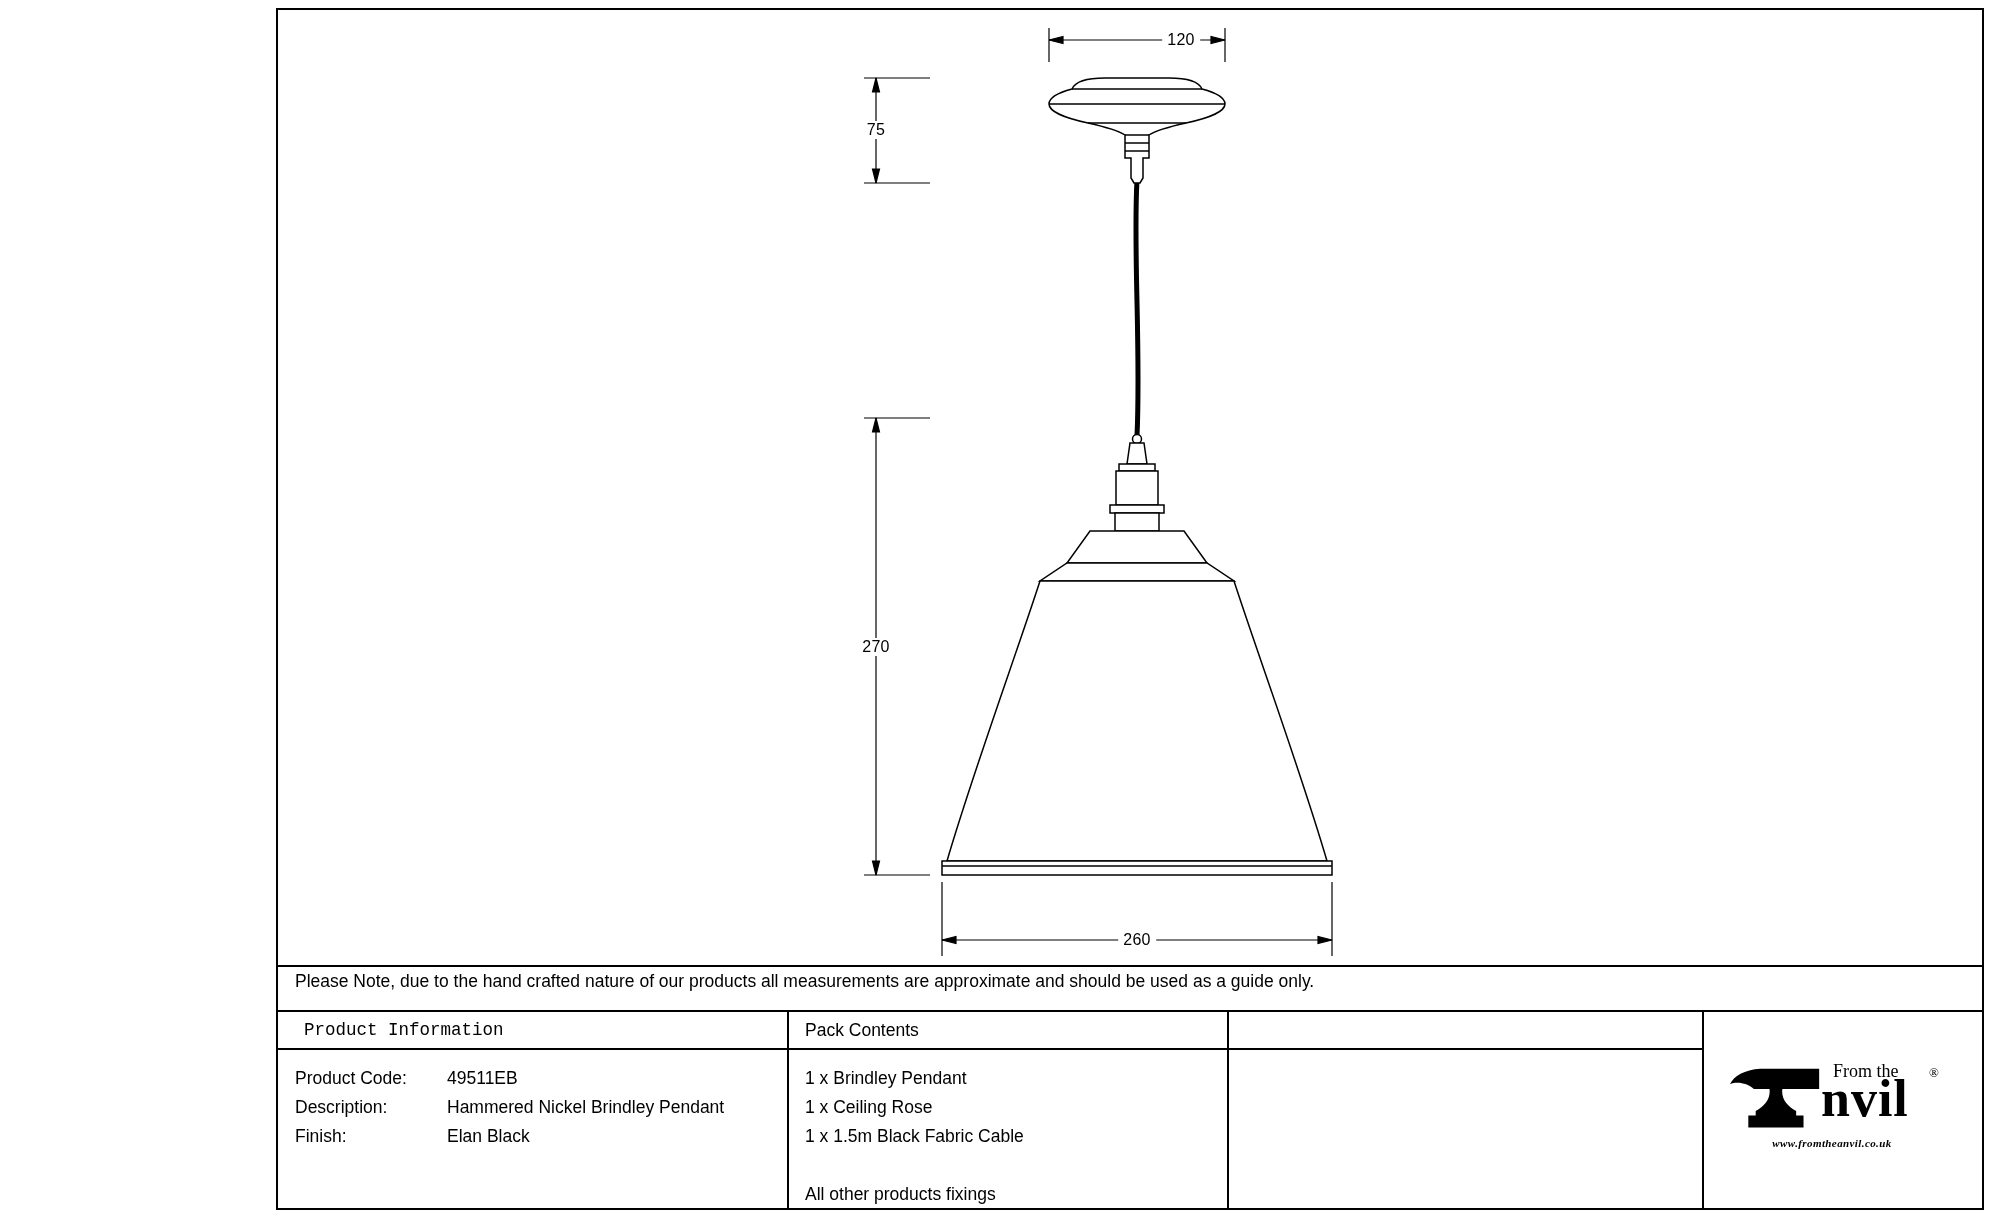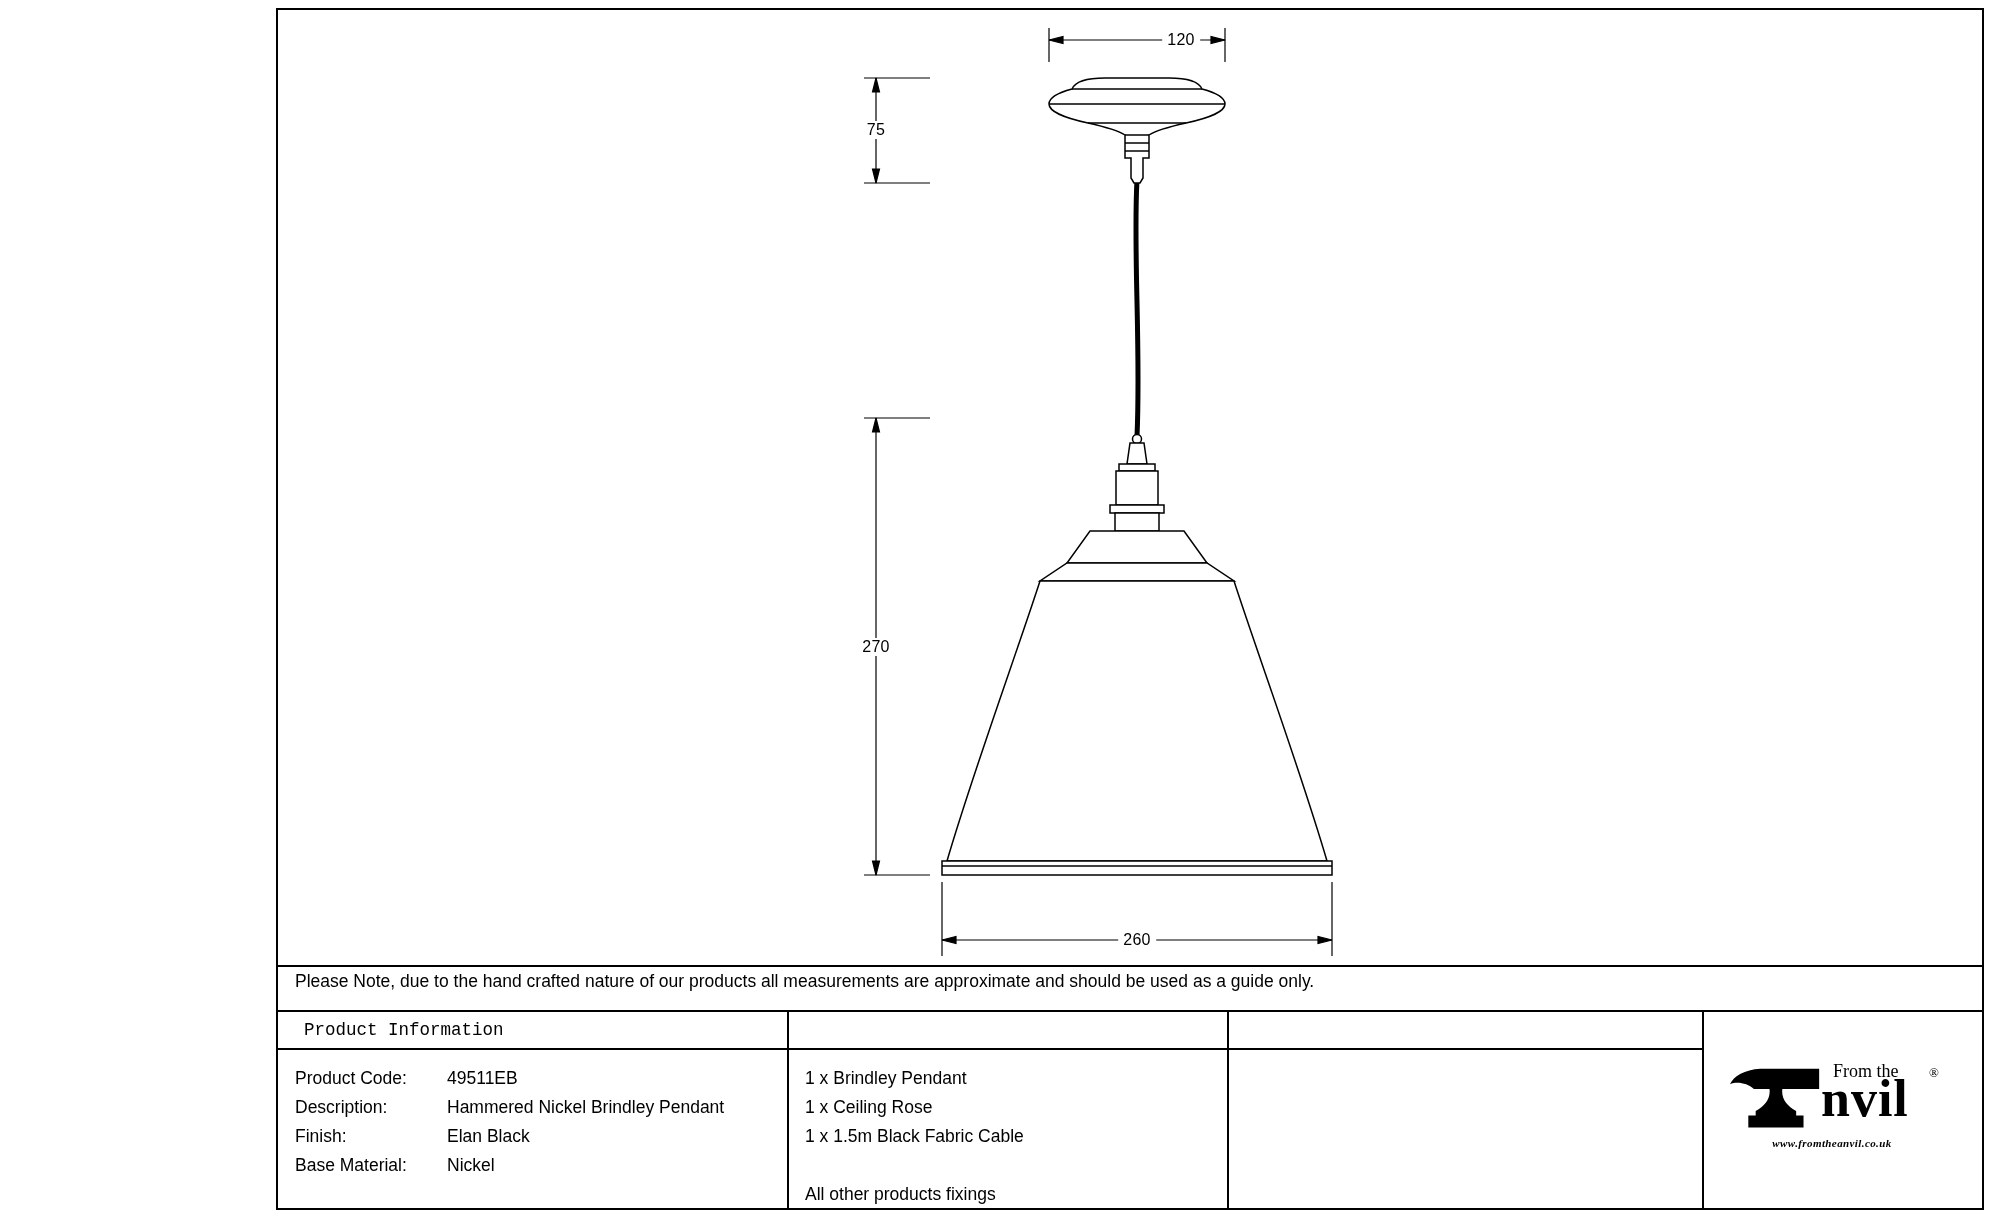--- a/index.html
+++ b/index.html
@@ -167,33 +167,31 @@
       <span>Please Note, due to the hand crafted nature of our products all measurements are approximate and should be used as a guide only.</span>
     </div>
 
     <div class="grid">
       <div class="vline" style="left:509px;"></div>
       <div class="vline" style="left:949px;"></div>
       <div class="vline" style="left:1424px;"></div>
       <div class="hline"></div>
 
       <div class="cell-header" style="left:26px; width:480px;font-family:Liberation Mono, monospace;">Product Information</div>
+      <div class="cell-header" style="left:527px; width:400px;">Pack Contents</div>
 
       <div class="product-info">
         <div>
           <span class="pi-label">Product Code:</span><span>49511EB</span>
         </div>
         <div>
           <span class="pi-label">Description:</span><span>Hammered Nickel Brindley Pendant</span>
         </div>
         <div>
           <span class="pi-label">Finish:</span><span>Elan Black</span>
-        </div>
-        <div>
-          <span class="pi-label">Base Material:</span><span>Nickel</span>
         </div>
       </div>
 
       <div class="pack-list">
         <div>1 x Brindley Pendant</div>
         <div>1 x Ceiling Rose</div>
         <div>1 x 1.5m Black Fabric Cable</div>
         <div class="spacer"></div>
         <div>All other products fixings</div>
       </div>

